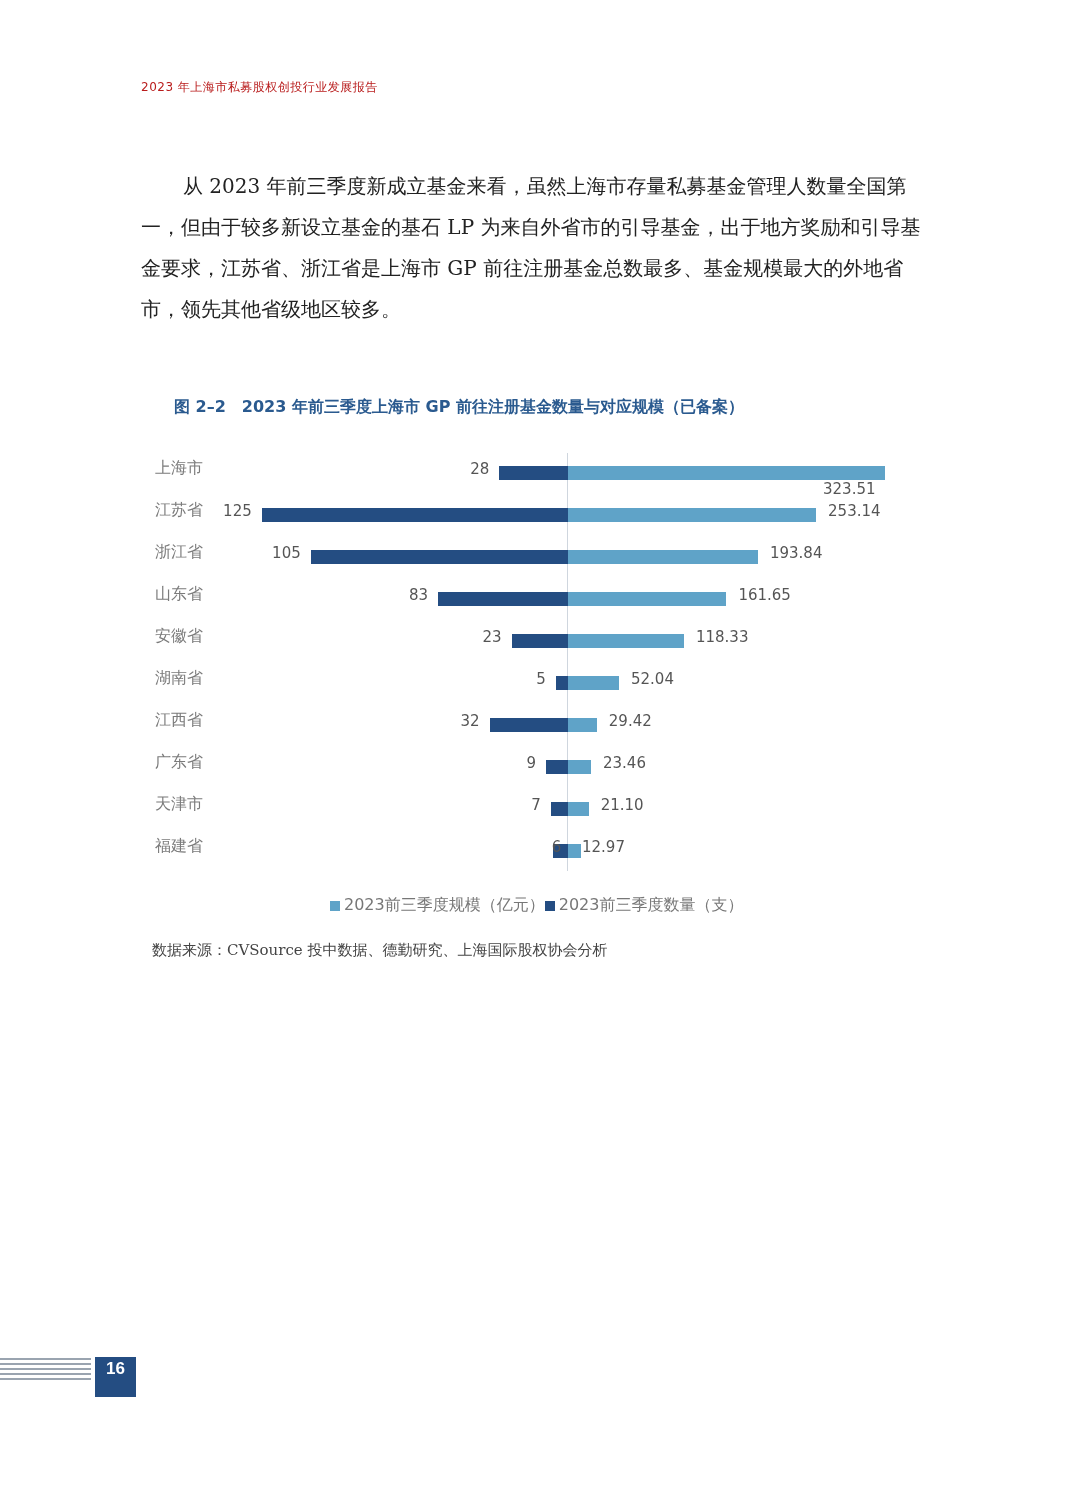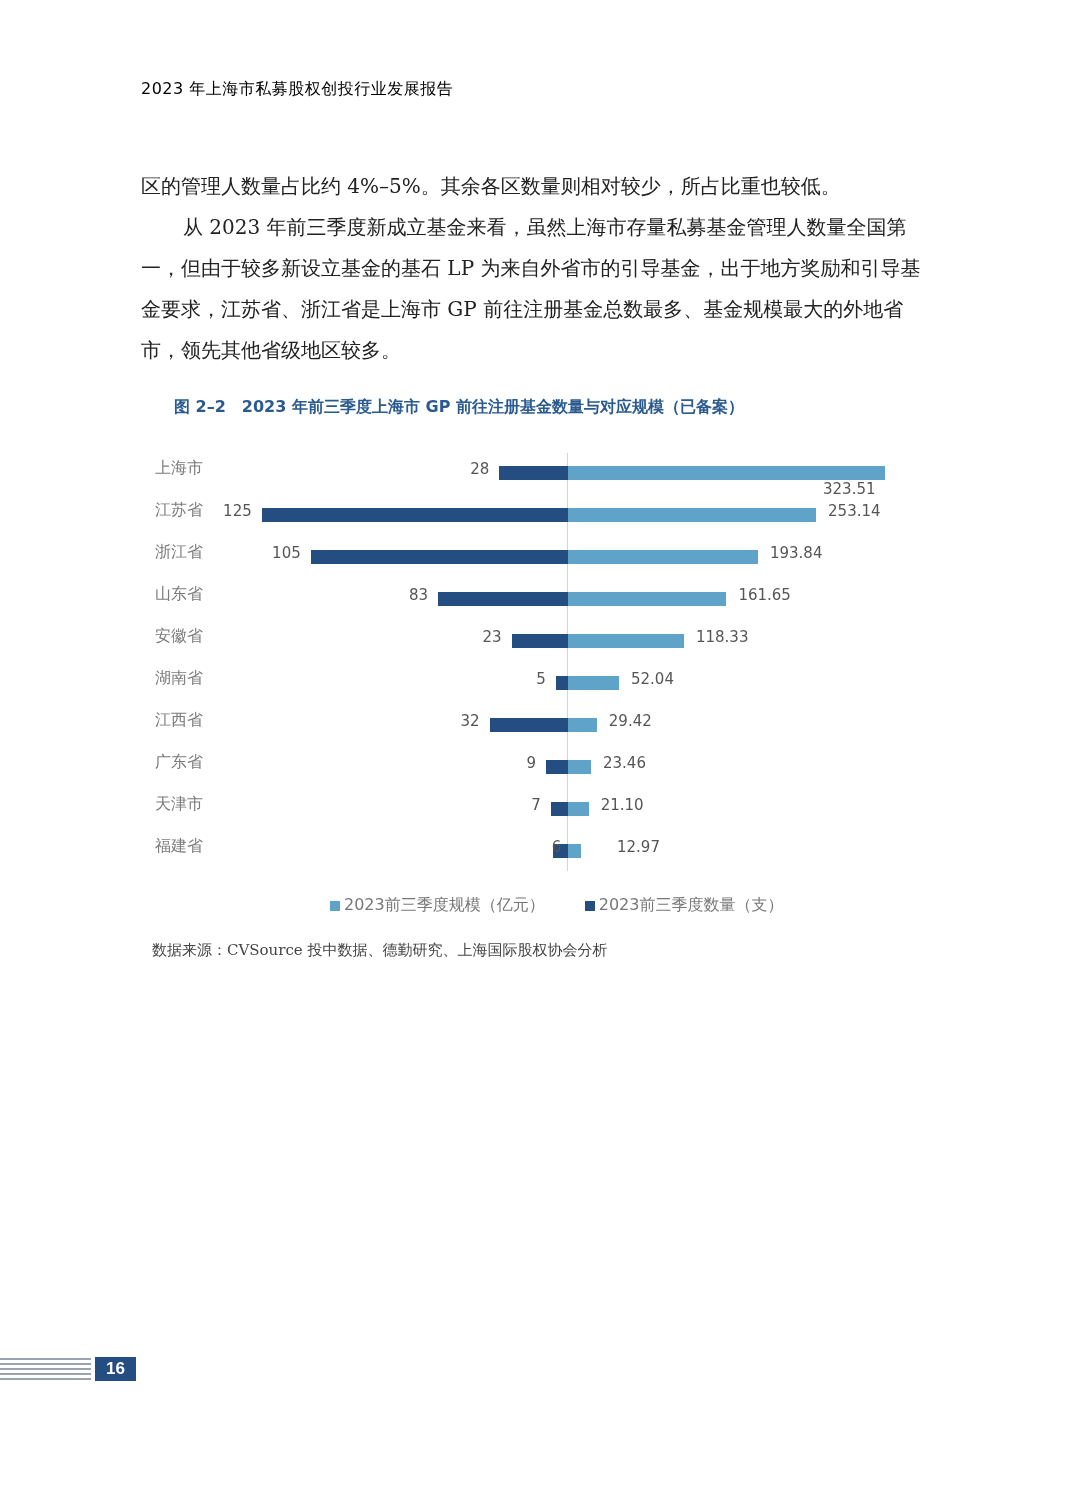--- a/index.html
+++ b/index.html
@@ -1,43 +1,42 @@
 <!DOCTYPE html>
 <html><head>
 <meta charset="utf-8">
 <style>
   html, body { margin:0; padding:0; }
   body { width:1080px; height:1504px; background:#ffffff; position:relative; overflow:hidden; font-family:"DejaVu Sans", sans-serif; }
-  .header-title { position:absolute; left:141px; top:79px; font-size:16px; color:#000000; letter-spacing:0.5px; font-family:"DejaVu Sans", sans-serif; }
+  .header-title { position:absolute; left:141px; top:79px; font-size:12px; color:#b91c1c; letter-spacing:0.5px; font-family:"DejaVu Sans", sans-serif; }
   .para { position:absolute; left:141px; width:790px; font-family:"DejaVu Serif", serif; font-size:20px; color:#222; line-height:41px; }
   .para p { margin:0; }
   .indent { text-indent:42px; }
   .fig-title { position:absolute; left:174px; top:397px; font-size:16px; color:#2a5a8f; font-weight:bold; font-family:"DejaVu Sans", sans-serif; }
   .axis { position:absolute; left:567px; top:453px; width:1px; height:418px; background:#cfd6de; }
   .row { position:absolute; left:0; width:1080px; height:14px; }
   .cat { position:absolute; left:155px; top:-8px; font-size:16px; color:#7b7b7b; font-family:"DejaVu Serif", serif; }
   .bar-dark { position:absolute; height:14px; background:#244d82; }
   .bar-light { position:absolute; height:14px; background:#5fa3c8; left:568px; }
   .val-l { position:absolute; font-size:15px; color:#555; top:-6px; text-align:right; }
   .val-r { position:absolute; font-size:15px; color:#555; top:-6px; }
-  .legend { position:absolute; top:895px; left:330px; font-size:16px; color:#777; display:flex; gap:40px; }
+  .legend { position:absolute; top:895px; left:330px; font-size:16px; color:#777; display:flex; }
   .legend-item { display:flex; align-items:center; gap:4px; }
   .swatch { width:10px; height:10px; display:inline-block; }
   .source { position:absolute; left:152px; top:941px; font-size:15px; color:#444; font-family:"DejaVu Serif", serif; }
   .page-lines { position:absolute; left:0; top:1358px; width:91px; }
   .page-lines div { height:2px; background:#9aa4b0; margin-bottom:3px; }
-  .page-num { position:absolute; left:95px; top:1357px; width:41px; height:24px; background:#244d82; color:#fff; font-weight:bold; font-size:17px; text-align:center; line-height:24px; font-family:"Liberation Sans", sans-serif; }
+  .page-num { position:absolute; left:95px; top:1357px; width:41px; height:40px; background:#244d82; color:#fff; font-weight:bold; font-size:17px; text-align:center; line-height:24px; font-family:"Liberation Sans", sans-serif; }
 </style>
 </head>
 <body>
 
 <div class="header-title">2023 年上海市私募股权创投行业发展报告</div>
 
 <div class="para" style="top:166px;">
-  <p>区的管理人数量占比约 4%–5%。其余各区数量则相对较少，所占比重也较低。</p>
   <p class="indent">从 2023 年前三季度新成立基金来看，虽然上海市存量私募基金管理人数量全国第一，但由于较多新设立基金的基石 LP 为来自外省市的引导基金，出于地方奖励和引导基金要求，江苏省、浙江省是上海市 GP 前往注册基金总数最多、基金规模最大的外地省市，领先其他省级地区较多。</p>
 </div>
 
 <div class="fig-title">图 2–2　2023 年前三季度上海市 GP 前往注册基金数量与对应规模（已备案）</div>
 
 <div class="axis"></div>
 <div id="chart-rows">
     <div class="row" style="top: 466px;">
       <span class="cat">上海市</span>
       <div class="bar-dark" style="left: 499.4px; width: 68.6px;"></div>
@@ -99,21 +98,21 @@
       <div class="bar-dark" style="left: 550.85px; width: 17.15px;"></div>
       <span class="val-l" style="right: 539.15px;">7</span>
       <div class="bar-light" style="width: 20.678px;"></div>
       <span class="val-r" style="left: 600.678px;">21.10</span>
     </div>
     <div class="row" style="top: 844px; padding-left: 18px;">
       <span class="cat">福建省</span>
       <div class="bar-dark" style="left: 553.3px; width: 14.7px;"></div>
       <span class="val-l" style="right: 536.7px;">6</span>
       <div class="bar-light" style="width: 12.7106px;"></div>
-      <span class="val-r" style="left: 617px;">12.97</span>
+      <span class="val-r" style="left: 582px;">12.97</span>
     </div>
   </div>
 
 <div class="legend">
   <div class="legend-item">
     <span class="swatch" style="background:#5fa3c8"></span>
     <span>2023前三季度规模（亿元）</span>
   </div>
   <div class="legend-item">
     <span class="swatch" style="background:#244d82"></span>

